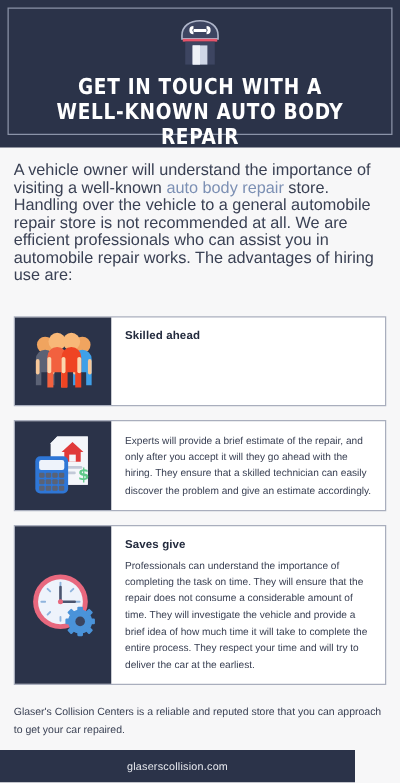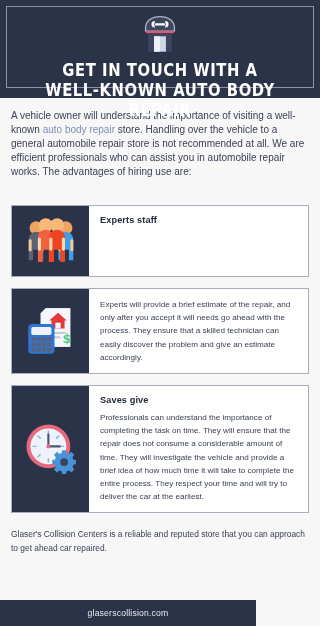--- a/index.html
+++ b/index.html
@@ -13,21 +13,21 @@
     font-family: "Liberation Sans", sans-serif;
     overflow: hidden;
     position: relative;
   }
 
   
   .header {
     background: #2b3349;
     padding: 6px 6px 10px 6px;
     box-sizing: border-box;
-    height: 98px;
+    height: 118px;
     position: relative;
   }
   .header-inner {
     border: 1px solid #8b93a8;
     height: 100%;
     box-sizing: border-box;
     display: flex;
     flex-direction: column;
     align-items: center;
     justify-content: flex-start;
@@ -48,21 +48,21 @@
     text-align: center;
     text-transform: uppercase;
     margin-top: 4px;
     transform: scaleX(0.94);
   }
 
   
   .intro {
     padding: 11px 11px 0 11px;
     color: #3a4154;
-    font-size: 10px;
+    font-size: 13px;
     line-height: 14px;
     text-align: left;
   }
   .intro a, .link {
     color: #7c90b4;
     text-decoration: none;
   }
 
   .section-gap {
     height: 26px;
@@ -118,21 +118,21 @@
     color: #3a4154;
     font-size: 8.4px;
     line-height: 14px;
   }
 
   
   .footer {
     position: absolute;
     left: 0;
     bottom: 0;
-    width: 256px;
+    width: 284px;
     height: 26px;
     background: #2b3349;
     display: flex;
     align-items: center;
     justify-content: center;
   }
   .footer-text {
     color: #e9ebf0;
     font-size: 8.6px;
     letter-spacing: 0.2px;
@@ -196,21 +196,21 @@
           <rect x="31.4" y="28" width="3.6" height="15" rx="1.8" fill="#fbd7ae"></rect>
 
           <circle cx="39" cy="14" r="8" fill="#f8b878"></circle>
           <path d="M30 28 a9 9 0 0 1 18 0 l0 28 l-5.5 0 l0 -14 l-7 0 l0 14 l-5.5 0 Z" fill="#ef4423"></path>
           <rect x="30" y="28" width="3.6" height="15" rx="1.8" fill="#fbd7ae"></rect>
           <rect x="44.4" y="28" width="3.6" height="15" rx="1.8" fill="#fbd7ae"></rect>
         </svg>
       </span>
     </div>
     <div class="card-body">
-      <div class="card-title">Experts staff</div>
+      <div class="card-title">Skilled ahead</div>
     </div>
   </div>
 
   <div class="card">
     <div class="card-icon">
       <span>
         <svg viewBox="0 0 64 64">
 
           <path d="M26 6 L54 6 L54 50 L26 50 L26 12 Z" fill="#f4f6fa"></path>
           <path d="M26 6 L26 12 L20 12 Z" fill="#d9dde8"></path>
@@ -237,21 +237,21 @@
             <rect x="27.5" y="45" width="5" height="4.6" rx="1"></rect>
             <rect x="9.5" y="51" width="5" height="4.6" rx="1"></rect>
             <rect x="15.5" y="51" width="5" height="4.6" rx="1"></rect>
             <rect x="21.5" y="51" width="5" height="4.6" rx="1"></rect>
             <rect x="27.5" y="51" width="5" height="4.6" rx="1"></rect>
           </g>
         </svg>
       </span>
     </div>
     <div class="card-body">
-      <div class="card-text">Experts will provide a brief estimate of the repair, and only after you accept it will needs go ahead with the process. They ensure that a skilled technician can easily discover the problem and give an estimate accordingly.</div>
+      <div class="card-text">Experts will provide a brief estimate of the repair, and only after you accept it will they go ahead with the hiring. They ensure that a skilled technician can easily discover the problem and give an estimate accordingly.</div>
     </div>
   </div>
 
   <div class="card">
     <div class="card-icon">
       <span>
         <svg viewBox="0 0 64 64">
 
           <circle cx="29" cy="29" r="25" fill="#e8687e"></circle>
           <circle cx="29" cy="29" r="20.5" fill="#eef3fb"></circle>
@@ -287,17 +287,17 @@
       </span>
     </div>
     <div class="card-body">
       <div class="card-title">Saves give</div>
       <div class="card-text">Professionals can understand the importance of completing the task on time. They will ensure that the repair does not consume a considerable amount of time. They will investigate the vehicle and provide a brief idea of how much time it will take to complete the entire process. They respect your time and will try to deliver the car at the earliest.</div>
     </div>
   </div>
 
 </div>
 
-<div class="outro">Glaser's Collision Centers is a reliable and reputed store that you can approach to get ahead car repaired.</div>
+<div class="outro">Glaser's Collision Centers is a reliable and reputed store that you can approach to get your car repaired.</div>
 
 <div class="footer">
   <span class="footer-text">glaserscollision.com</span>
 </div>
 
 </body></html>

